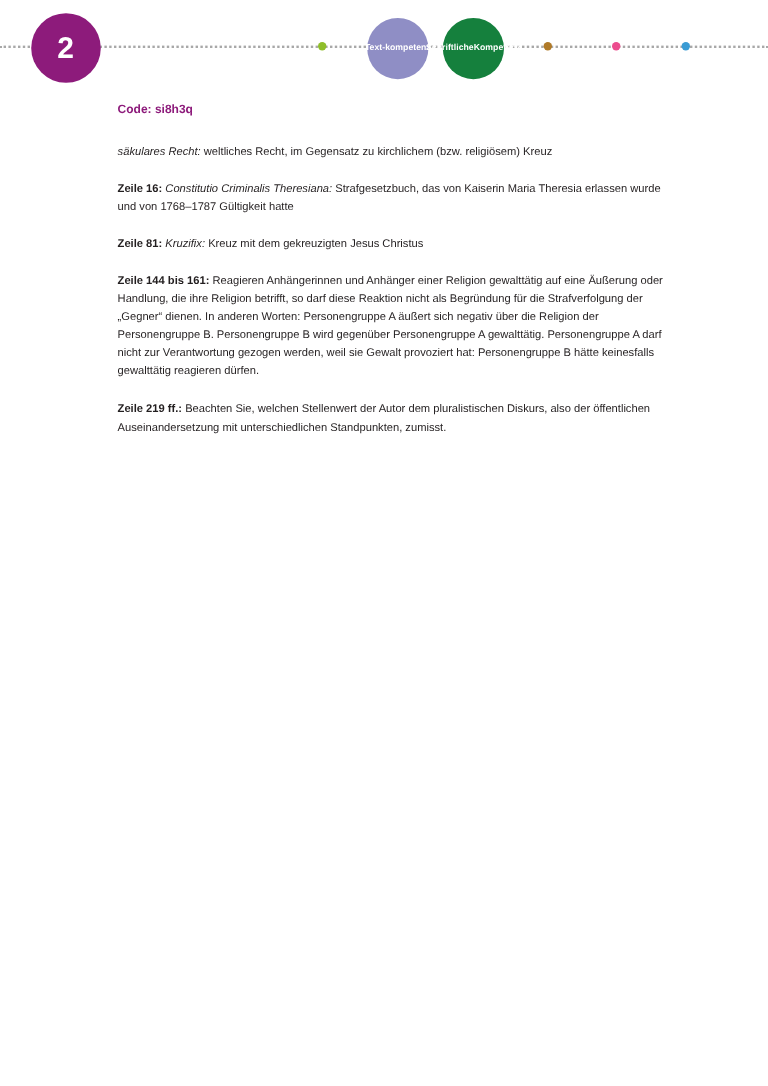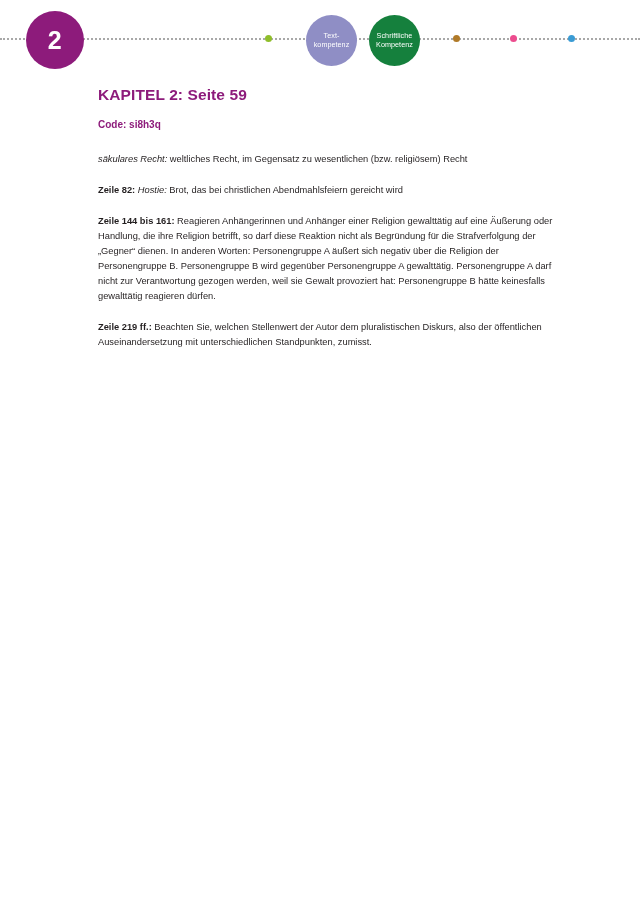--- a/index.html
+++ b/index.html
@@ -59,26 +59,25 @@
   }
 
   .comp-badge {
     position: absolute;
     top: 15px;
     width: 51px;
     height: 51px;
     border-radius: 50%;
     color: #ffffff;
     display: flex;
-    flex-direction: column;
     align-items: center;
     justify-content: center;
     text-align: center;
     font-size: 7.2px;
-    font-weight: normal;
+    font-weight: bold;
     line-height: 1.22;
     letter-spacing: .05px;
   }
   .comp-badge.text-komp  { left: 306px; background: #8f8ec5; }
   .comp-badge.schrift-komp { left: 369px; background: #15803d; }
 
   
   .content {
     position: absolute;
     left: 98px;
@@ -140,24 +139,24 @@
   </div>
 
   <div class="comp-badge schrift-komp">
     <span>Schriftliche</span>
     <span>Kompetenz</span>
   </div>
 </div>
 
 <div class="content">
 
-  <h1 class="kapitel-title">KAPITEL 2: Seite 59</h1>
 
   <div class="code-line">Code: si8h3q</div>
 
   <div id="paragraph-host">
-      <p class="para"><span class="ital">säkulares Recht:</span><span> weltliches Recht, im Gegensatz zu wesentlichen (bzw. religiösem) Recht</span></p>
-      <p class="para"><span class="lead">Zeile 82: </span><span class="ital">Hostie:</span><span> Brot, das bei christlichen Abendmahlsfeiern gereicht wird</span></p>
+      <p class="para"><span class="ital">säkulares Recht:</span><span> weltliches Recht, im Gegensatz zu kirchlichem (bzw. religiösem) Kreuz</span></p>
+      <p class="para"><span class="lead">Zeile 16: </span><span class="ital">Constitutio Criminalis Theresiana:</span><span> Strafgesetzbuch, das von Kaiserin Maria Theresia erlassen wurde und von 1768–1787 Gültigkeit hatte</span></p>
+      <p class="para"><span class="lead">Zeile 81: </span><span class="ital">Kruzifix:</span><span> Kreuz mit dem gekreuzigten Jesus Christus</span></p>
       <p class="para"><span class="lead">Zeile 144 bis 161:</span><span> Reagieren Anhängerinnen und Anhänger einer Religion gewalttätig auf eine Äußerung oder Handlung, die ihre Religion betrifft, so darf diese Reaktion nicht als Begründung für die Strafverfolgung der „Gegner“ dienen. In anderen Worten: Personengruppe A äußert sich negativ über die Religion der Personengruppe B. Personengruppe B wird gegenüber Personengruppe A gewalttätig. Personengruppe A darf nicht zur Verantwortung gezogen werden, weil sie Gewalt provoziert hat: Personengruppe B hätte keinesfalls gewalttätig reagieren dürfen.</span></p>
       <p class="para"><span class="lead">Zeile 219 ff.:</span><span> Beachten Sie, welchen Stellenwert der Autor dem pluralistischen Diskurs, also der öffentlichen Auseinandersetzung mit unterschiedlichen Standpunkten, zumisst.</span></p>
     </div>
 
 </div>
 
 </body></html>

